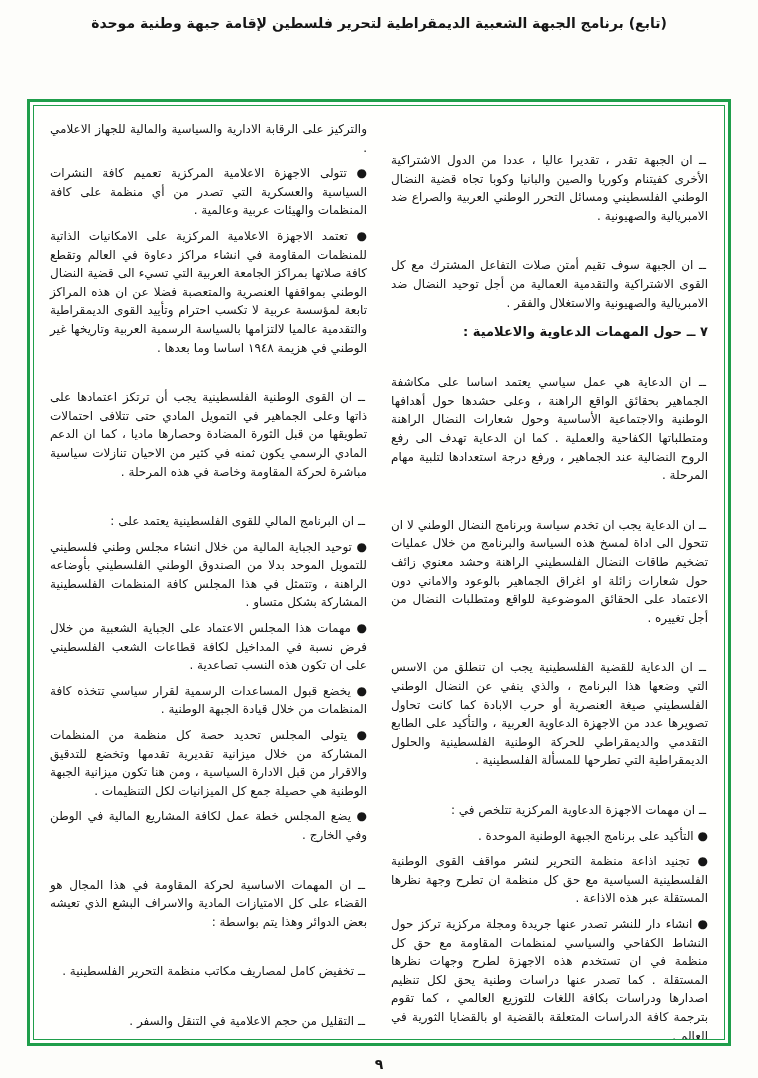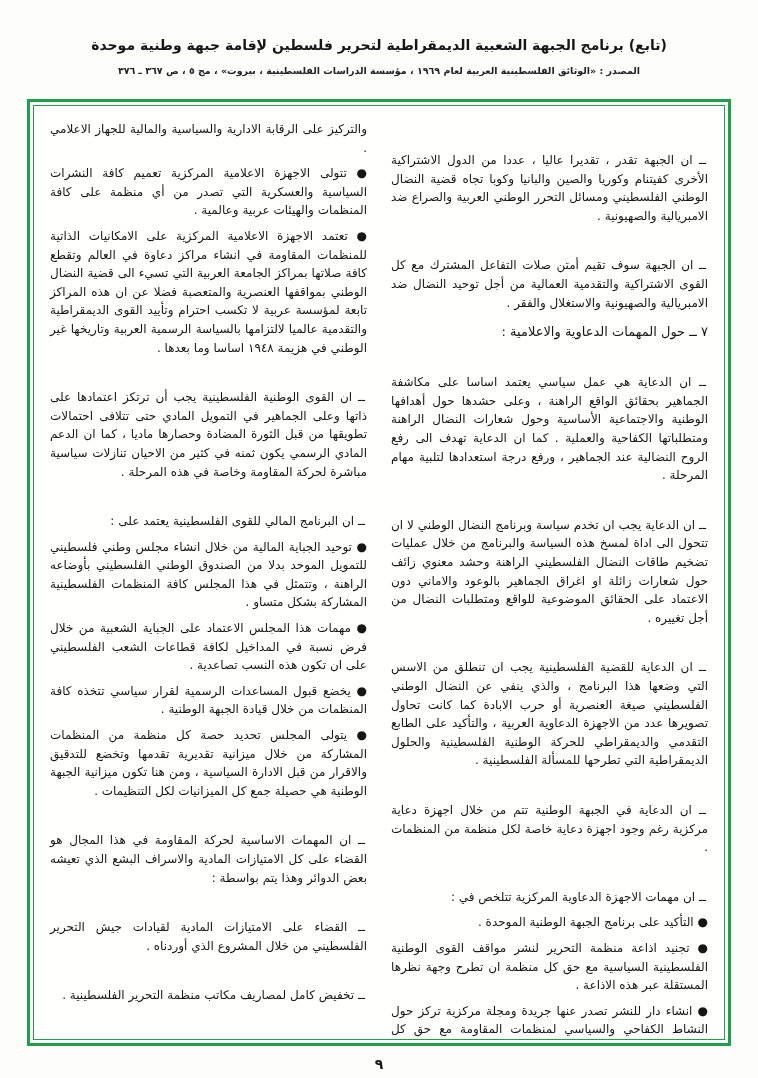--- a/index.html
+++ b/index.html
@@ -7,21 +7,21 @@
     width:758px;height:1078px;
     background:#fbfbf8;
     font-family:"DejaVu Sans", sans-serif;
     color:#161616;
     position:relative;
     overflow:hidden;
   }
   .page{position:absolute;inset:0;background:#fdfdfa;}
   .header{
     direction:rtl;text-align:center;
-    padding-top:36px;
+    padding-top:14px;
   }
   .header .title{
     font-weight:bold;font-size:14px;line-height:1.4;
     letter-spacing:0;
   }
   .header .source{
     font-weight:bold;font-size:9.5px;margin-top:9px;color:#222;
   }
   .frame-outer{
     position:absolute;top:99px;left:27px;right:27px;bottom:32px;
@@ -42,66 +42,64 @@
   }
   .column{
     flex:1;min-width:0;
     direction:rtl;text-align:justify;
     font-size:12px;line-height:1.55;
   }
   .para{margin:0 0 7px 0;}
   .para.dash{text-indent:2px;margin-top:31px;}
   .para.bullet{}
   .para.heading{
-    font-weight:normal;font-size:13px;margin:10px 0 8px 0;
+    font-weight:bold;font-size:13px;margin:10px 0 8px 0;
   }
   .para.plain{}
   .page-number{
     position:absolute;bottom:6px;left:0;right:0;
     text-align:center;font-size:14px;font-weight:bold;
   }
 </style>
 </head>
 <body>
 
 <div class="page">
 
   <div class="header">
     <div class="title">(تابع) برنامج الجبهة الشعبية الديمقراطية لتحرير فلسطين لإقامة جبهة وطنية موحدة</div>
-    <div class="source">المصدر : «الوثائق الفلسطينية العربية لعام ١٩٦٩ ، مؤسسة الدراسات الفلسطينية ، بيروت» ، مج ٥ ، ص ٣٦٧ ـ ٣٧٦</div>
   </div>
 
   <div class="frame-outer green-border" style="border-color: rgb(31, 158, 75);">
     <div class="frame-inner green-border" style="border-color: rgb(31, 158, 75);">
       <div class="columns">
         <div class="column">
             <div class="para dash">ــ ان الجبهة تقدر ، تقديرا عاليا ، عددا من الدول الاشتراكية الأخرى كفيتنام وكوريا والصين والبانيا وكوبا تجاه قضية النضال الوطني الفلسطيني ومسائل التحرر الوطني العربية والصراع ضد الامبريالية والصهيونية .</div>
             <div class="para dash">ــ ان الجبهة سوف تقيم أمتن صلات التفاعل المشترك مع كل القوى الاشتراكية والتقدمية العمالية من أجل توحيد النضال ضد الامبريالية والصهيونية والاستغلال والفقر .</div>
             <div class="para heading">٧ ــ حول المهمات الدعاوية والاعلامية :</div>
             <div class="para dash">ــ ان الدعاية هي عمل سياسي يعتمد اساسا على مكاشفة الجماهير بحقائق الواقع الراهنة ، وعلى حشدها حول أهدافها الوطنية والاجتماعية الأساسية وحول شعارات النضال الراهنة ومتطلباتها الكفاحية والعملية . كما ان الدعاية تهدف الى رفع الروح النضالية عند الجماهير ، ورفع درجة استعدادها لتلبية مهام المرحلة .</div>
             <div class="para dash">ــ ان الدعاية يجب ان تخدم سياسة وبرنامج النضال الوطني لا ان تتحول الى اداة لمسخ هذه السياسة والبرنامج من خلال عمليات تضخيم طاقات النضال الفلسطيني الراهنة وحشد معنوي زائف حول شعارات زائلة او اغراق الجماهير بالوعود والاماني دون الاعتماد على الحقائق الموضوعية للواقع ومتطلبات النضال من أجل تغييره .</div>
             <div class="para dash">ــ ان الدعاية للقضية الفلسطينية يجب ان تنطلق من الاسس التي وضعها هذا البرنامج ، والذي ينفي عن النضال الوطني الفلسطيني صيغة العنصرية أو حرب الابادة كما كانت تحاول تصويرها عدد من الاجهزة الدعاوية العربية ، والتأكيد على الطابع التقدمي والديمقراطي للحركة الوطنية الفلسطينية والحلول الديمقراطية التي تطرحها للمسألة الفلسطينية .</div>
-            <div class="para dash">ــ ان الدعاية في الجبهة الوطنية تتم من خلال اجهزة دعاية مركزية رغم وجود اجهزة دعاية خاصة لكل منظمة من المنظمات .</div>
             <div class="para dash">ــ ان مهمات الاجهزة الدعاوية المركزية تتلخص في :</div>
             <div class="para bullet">● التأكيد على برنامج الجبهة الوطنية الموحدة .</div>
             <div class="para bullet">● تجنيد اذاعة منظمة التحرير لنشر مواقف القوى الوطنية الفلسطينية السياسية مع حق كل منظمة ان تطرح وجهة نظرها المستقلة عبر هذه الاذاعة .</div>
             <div class="para bullet">● انشاء دار للنشر تصدر عنها جريدة ومجلة مركزية تركز حول النشاط الكفاحي والسياسي لمنظمات المقاومة مع حق كل منظمة في ان تستخدم هذه الاجهزة لطرح وجهات نظرها المستقلة . كما تصدر عنها دراسات وطنية يحق لكل تنظيم اصدارها ودراسات بكافة اللغات للتوزيع العالمي ، كما تقوم بترجمة كافة الدراسات المتعلقة بالقضية او بالقضايا الثورية في العالم .</div>
           </div>
         <div class="column">
             <div class="para plain">والتركيز على الرقابة الادارية والسياسية والمالية للجهاز الاعلامي .</div>
             <div class="para bullet">● تتولى الاجهزة الاعلامية المركزية تعميم كافة النشرات السياسية والعسكرية التي تصدر من أي منظمة على كافة المنظمات والهيئات عربية وعالمية .</div>
             <div class="para bullet">● تعتمد الاجهزة الاعلامية المركزية على الامكانيات الذاتية للمنظمات المقاومة في انشاء مراكز دعاوة في العالم وتقطع كافة صلاتها بمراكز الجامعة العربية التي تسيء الى قضية النضال الوطني بمواقفها العنصرية والمتعصبة فضلا عن ان هذه المراكز تابعة لمؤسسة عربية لا تكسب احترام وتأييد القوى الديمقراطية والتقدمية عالميا لالتزامها بالسياسة الرسمية العربية وتاريخها غير الوطني في هزيمة ١٩٤٨ اساسا وما بعدها .</div>
             <div class="para dash">ــ ان القوى الوطنية الفلسطينية يجب أن ترتكز اعتمادها على ذاتها وعلى الجماهير في التمويل المادي حتى تتلافى احتمالات تطويقها من قبل الثورة المضادة وحصارها ماديا ، كما ان الدعم المادي الرسمي يكون ثمنه في كثير من الاحيان تنازلات سياسية مباشرة لحركة المقاومة وخاصة في هذه المرحلة .</div>
             <div class="para dash">ــ ان البرنامج المالي للقوى الفلسطينية يعتمد على :</div>
             <div class="para bullet">● توحيد الجباية المالية من خلال انشاء مجلس وطني فلسطيني للتمويل الموحد بدلا من الصندوق الوطني الفلسطيني بأوضاعه الراهنة ، وتتمثل في هذا المجلس كافة المنظمات الفلسطينية المشاركة بشكل متساو .</div>
             <div class="para bullet">● مهمات هذا المجلس الاعتماد على الجباية الشعبية من خلال فرض نسبة في المداخيل لكافة قطاعات الشعب الفلسطيني على ان تكون هذه النسب تصاعدية .</div>
             <div class="para bullet">● يخضع قبول المساعدات الرسمية لقرار سياسي تتخذه كافة المنظمات من خلال قيادة الجبهة الوطنية .</div>
             <div class="para bullet">● يتولى المجلس تحديد حصة كل منظمة من المنظمات المشاركة من خلال ميزانية تقديرية تقدمها وتخضع للتدقيق والاقرار من قبل الادارة السياسية ، ومن هنا تكون ميزانية الجبهة الوطنية هي حصيلة جمع كل الميزانيات لكل التنظيمات .</div>
+            <div class="para bullet">● يضع المجلس خطة عمل لكافة المشاريع المالية في الوطن وفي الخارج .</div>
             <div class="para dash">ــ ان المهمات الاساسية لحركة المقاومة في هذا المجال هو القضاء على كل الامتيازات المادية والاسراف البشع الذي تعيشه بعض الدوائر وهذا يتم بواسطة :</div>
-            <div class="para dash">ــ القضاء على الامتيازات المادية لقيادات جيش التحرير الفلسطيني من خلال المشروع الذي أوردناه .</div>
             <div class="para dash">ــ تخفيض كامل لمصاريف مكاتب منظمة التحرير الفلسطينية .</div>
             <div class="para dash">ــ التقليل من حجم الاعلامية في التنقل والسفر .</div>
             <div class="para dash">ــ ضبط مصروفات اذاعة منظمة الذاتية والاجهزة الدعاوية الاخرى .</div>
             <div class="para dash">ــ الغاء كادر الموظفين والاستعاضة عنه بمتطوعين يحصلون على مكافآت شهرية لسد احتياجاتهم المعيشية ، على ان يعين هؤلاء المتطوعون من أعضاء التنظيمات المشاركة وبقرار من قيادة الجبهة .</div>
           </div>
       </div>
     </div>
   </div>
 
   <div class="page-number">٩</div>

